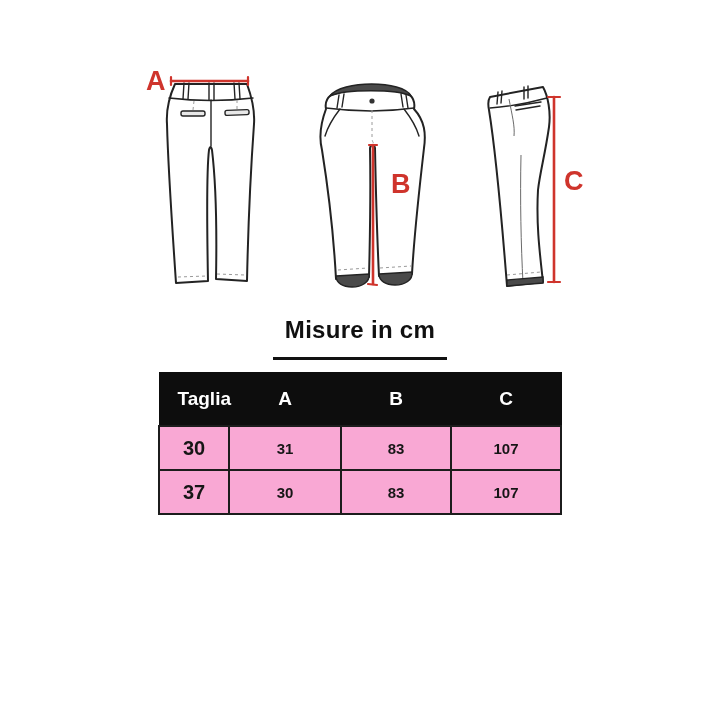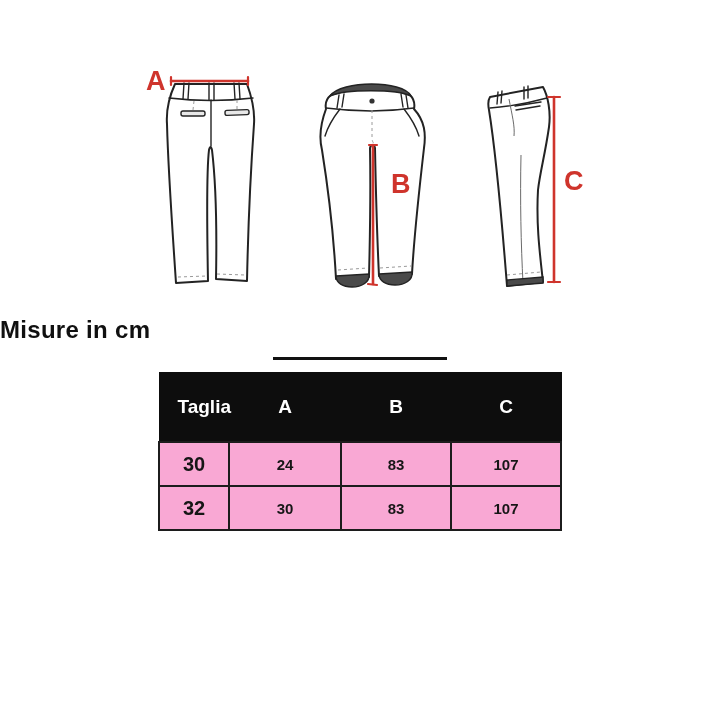--- a/index.html
+++ b/index.html
@@ -24,32 +24,32 @@
   .thin{fill:none;stroke:#6a6a6a;stroke-width:1;}
   .stitch{fill:none;stroke:#9a9a9a;stroke-width:1;stroke-dasharray:3 3;}
   .darkfill{fill:var(--ink-soft);stroke:var(--ink);stroke-width:1.4;}
   .measure{fill:none;stroke:var(--accent-red);stroke-width:2.6;stroke-linecap:round;}
   .measure-cap{fill:none;stroke:var(--accent-red);stroke-width:2.2;stroke-linecap:round;}
   .measure-label{
     position:absolute;color:var(--accent-red);
     font-weight:800;font-size:27px;line-height:1;
   }
   .title{
-    position:absolute;top:316px;left:0;width:720px;text-align:left;
+    position:absolute;top:316px;left:0;width:720px;text-align:center;
     font-size:24px;font-weight:bold;color:#101010;letter-spacing:.3px;
   }
   .title-rule{position:absolute;top:357px;left:273px;width:174px;height:3px;background:#111;}
   table.size-table{
     position:absolute;top:372px;left:158px;width:402px;
     border-collapse:collapse;table-layout:fixed;
   }
   table.size-table th{
     background:var(--header-bg);color:var(--header-text);
     font-size:19px;font-weight:bold;height:44px;text-align:center;
-    border:1px solid var(--header-bg);padding:12px;
+    border:1px solid var(--header-bg);padding:4px;
   }
   table.size-table th.col-taglia{text-align:left;padding-left:18px;}
   table.size-table td{
     background:#f9a8d4;border:2px solid var(--table-border);
     height:42px;text-align:center;vertical-align:middle;
     font-weight:bold;font-size:15px;color:#161616;padding:0;
   }
   table.size-table td.size-cell{font-size:20px;}
 </style>
 </head>
@@ -133,25 +133,25 @@
       <tr>
         <th class="col-taglia">Taglia</th>
         <th>A</th>
         <th>B</th>
         <th>C</th>
       </tr>
     </thead>
     <tbody>
       <tr>
         <td class="size-cell">30</td>
-        <td>24</td>
+        <td>31</td>
         <td>83</td>
         <td>107</td>
       </tr>
       <tr>
-        <td class="size-cell">32</td>
+        <td class="size-cell">37</td>
         <td>30</td>
         <td>83</td>
         <td>107</td>
       </tr>
     </tbody>
   </table>
 </div>
 
 </body></html>

